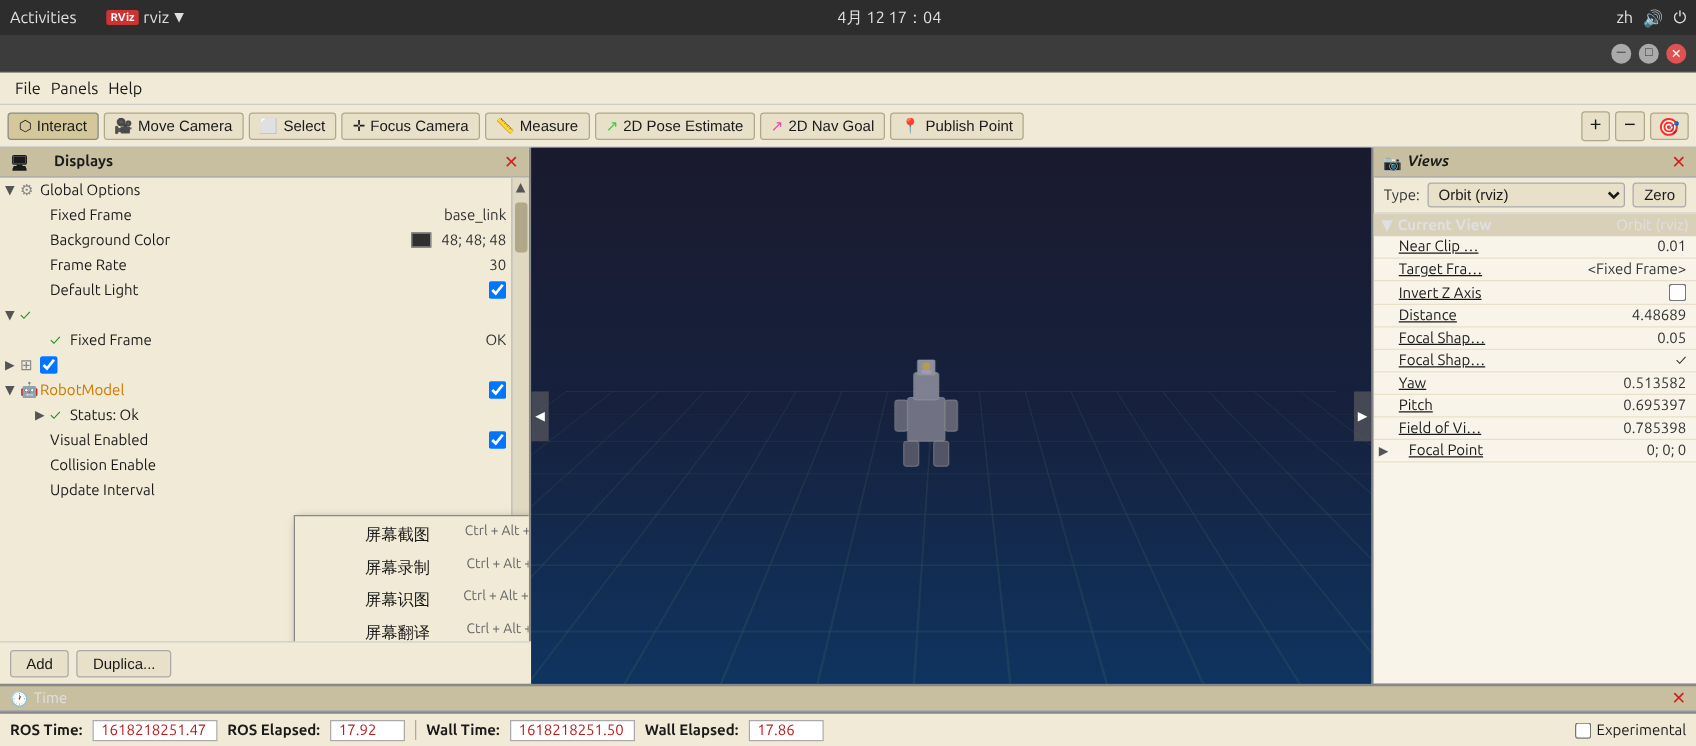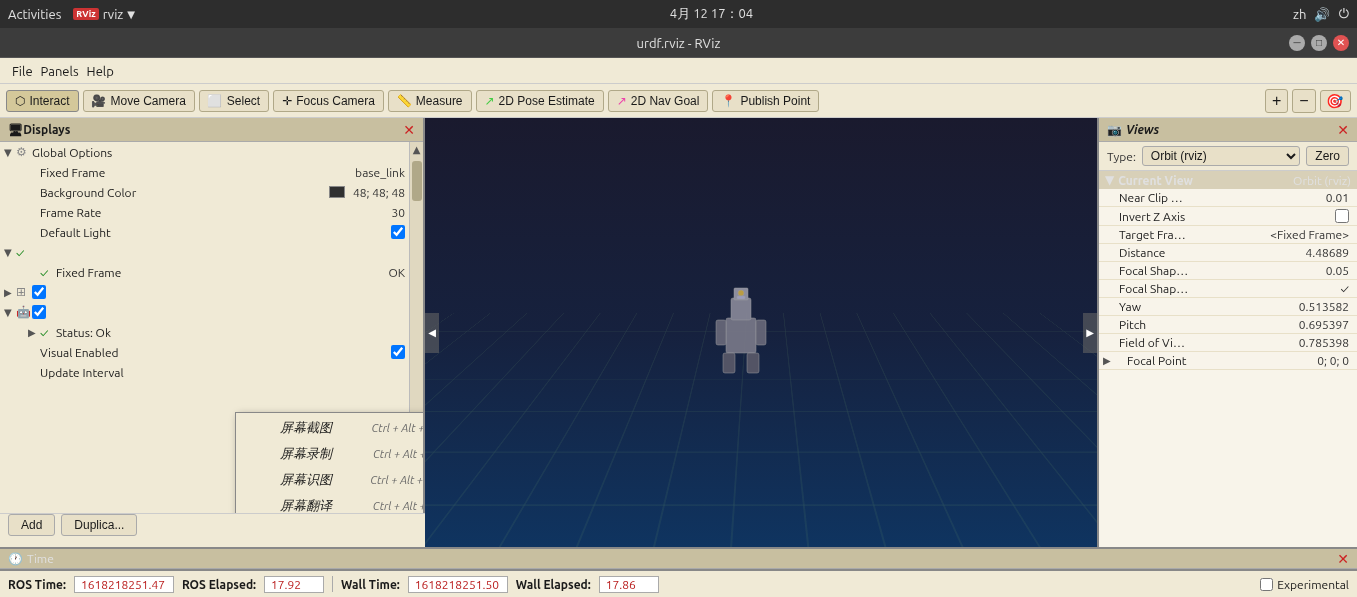--- a/index.html
+++ b/index.html
@@ -17,21 +17,21 @@
     .system-bar {
       background: #2d2d2d;
       height: 28px;
       display: flex;
       align-items: center;
       justify-content: space-between;
       padding: 0 8px;
       color: #e0e0e0;
       font-size: 13px;
     }
-    .system-bar-left { display: flex; align-items: center; gap: 12px; }
+    .system-bar-left { display: flex; align-items: center; gap: 24px; }
     .system-bar-center { position: absolute; left: 50%; transform: translateX(-50%); font-size: 13px; margin-left: 33px; }
     .system-bar-right { display: flex; align-items: center; gap: 8px; font-size: 13px; }
 
     
     .title-bar {
       background: #3c3c3c;
       height: 30px;
       display: flex;
       align-items: center;
       justify-content: space-between;
@@ -162,23 +162,22 @@
       z-index: 100;
       min-width: 220px;
       padding: 2px 0;
     }
     .ctx-item {
       padding: 4px 20px;
       font-size: 13px;
       color: #1a1a1a;
       cursor: pointer;
       display: flex;
-      align-items: center;
-      gap: 8px;
-      font-style: italic;
+      align-items: flex-start;
+      gap: 20px;
     }
     .ctx-check { width: 16px; font-size: 12px; }
     .ctx-shortcut { margin-left: auto; color: #666; font-size: 11px; }
 
     
     .view-3d {
       flex: 1;
       background: #303030;
       position: relative;
       overflow: hidden;
@@ -297,21 +296,21 @@
       align-items: center;
       gap: 4px;
     }
     .views-prop {
       display: flex;
       align-items: center;
       padding: 2px 8px;
       font-size: 12px;
       border-bottom: 1px solid #e8e0c8;
     }
-    .views-prop-name { flex: 1; color: #1a1a1a; padding-left: 12px; }
+    .views-prop-name { flex: 1; color: #1a1a1a; padding-left: 12px; text-decoration: underline; }
     .views-prop-value { color: #333; }
     .views-check { width: 14px; height: 14px; }
 
     .views-footer {
       display: flex;
       padding: 6px 8px;
       gap: 6px;
       border-top: 1px solid #ccc;
       background: #f0ead6;
     }
@@ -325,21 +324,21 @@
       cursor: pointer;
       text-align: center;
       color: #1a1a1a;
     }
 
     
     .bottom-buttons {
       background: #f0ead6;
       height: 34px;
       display: flex;
-      align-items: flex-start;
+      align-items: center;
       padding: 0 8px;
       gap: 6px;
       border-top: 1px solid #ccc;
       width: 425px;
     }
     .bottom-btn {
       background: #e8e0c8;
       border: 1px solid #aaa;
       border-radius: 3px;
       padding: 3px 12px;
@@ -408,21 +407,20 @@
   <div class="system-bar-center">4月 12 17：04</div>
   <div class="system-bar-right">
     <span>zh</span>
     <span>🔊</span>
     <span>⏻</span>
   </div>
 </div>
 
 <div class="title-bar">
   <div style="width:60px;"></div>
-  <div class="title-bar-title">urdf.rviz - RViz</div>
   <div class="window-controls">
     <button class="win-btn win-min">─</button>
     <button class="win-btn win-max">□</button>
     <button class="win-btn win-close">✕</button>
   </div>
 </div>
 
 <div class="menu-bar">
   <span class="menu-item">File</span>
   <span class="menu-item">Panels</span>
@@ -468,21 +466,21 @@
   <button class="toolbar-btn" style="font-size:14px;padding:2px 6px;">🎯</button>
 </div>
 
 <div class="content-area">
   <div class="panels-row">
 
     <div class="left-panel-wrapper">
       <div class="left-panel" style="flex:1;display:flex;flex-direction:column;">
         <div class="panel-header">
           <span style="font-size:12px;">🖥</span>
-          <span style="flex:1;margin-left:0;">Displays</span>
+          <span style="flex:1;margin-left:20px;">Displays</span>
           <span class="panel-close">✕</span>
         </div>
 
         <div class="tree-area">
           <div style="padding-right:14px;">
 
             <div class="tree-item">
               <span class="tree-arrow">▼</span>
               <span class="tree-icon" style="color:#888;">⚙</span>
               <span class="tree-label">Global Options</span>
@@ -529,35 +527,40 @@
 
             <div class="tree-item">
               <span class="tree-arrow">▶</span>
               <span class="tree-icon" style="color:#888;">⊞</span>
               <input type="checkbox" class="tree-check" checked="" style="">
             </div>
 
             <div class="tree-item">
               <span class="tree-arrow">▼</span>
               <span class="tree-icon" style="color:#888;">🤖</span>
+              <span class="tree-label item-orange">RobotModel</span>
               <input type="checkbox" class="tree-check" checked="" style="">
             </div>
 
             <div class="tree-item indent-2">
               <span class="tree-arrow">▶</span>
               <span class="tree-icon item-green">✓</span>
               <span class="tree-label">Status: Ok</span>
             </div>
 
             <div class="tree-item indent-2">
               <span class="tree-arrow"></span>
               <span class="tree-label">Visual Enabled</span>
               <input type="checkbox" class="tree-check" checked="" style="">
             </div>
 
+            <div class="tree-item indent-2">
+              <span class="tree-arrow"></span>
+              <span class="tree-label">Collision Enable</span>
+            </div>
 
             <div class="tree-item indent-2">
               <span class="tree-arrow"></span>
               <span class="tree-label">Update Interval</span>
             </div>
 
           </div>
 
           <div class="tree-scroll">
             <span class="scroll-arrow">▲</span>
@@ -645,27 +648,27 @@
           <span>Current View</span>
           <span style="margin-left:auto;font-weight:normal;">Orbit (rviz)</span>
         </div>
 
         <div class="views-prop">
           <span class="views-prop-name">Near Clip …</span>
           <span class="views-prop-value">0.01</span>
         </div>
 
         <div class="views-prop">
+          <span class="views-prop-name">Target Fra…</span>
+          <span class="views-prop-value">&lt;Fixed Frame&gt;</span>
+        </div>
+
+        <div class="views-prop">
           <span class="views-prop-name">Invert Z Axis</span>
           <input type="checkbox" class="views-check" style="">
-        </div>
-
-        <div class="views-prop">
-          <span class="views-prop-name">Target Fra…</span>
-          <span class="views-prop-value">&lt;Fixed Frame&gt;</span>
         </div>
 
         <div class="views-prop">
           <span class="views-prop-name">Distance</span>
           <span class="views-prop-value">4.48689</span>
         </div>
 
         <div class="views-prop">
           <span class="views-prop-name">Focal Shap…</span>
           <span class="views-prop-value">0.05</span>

